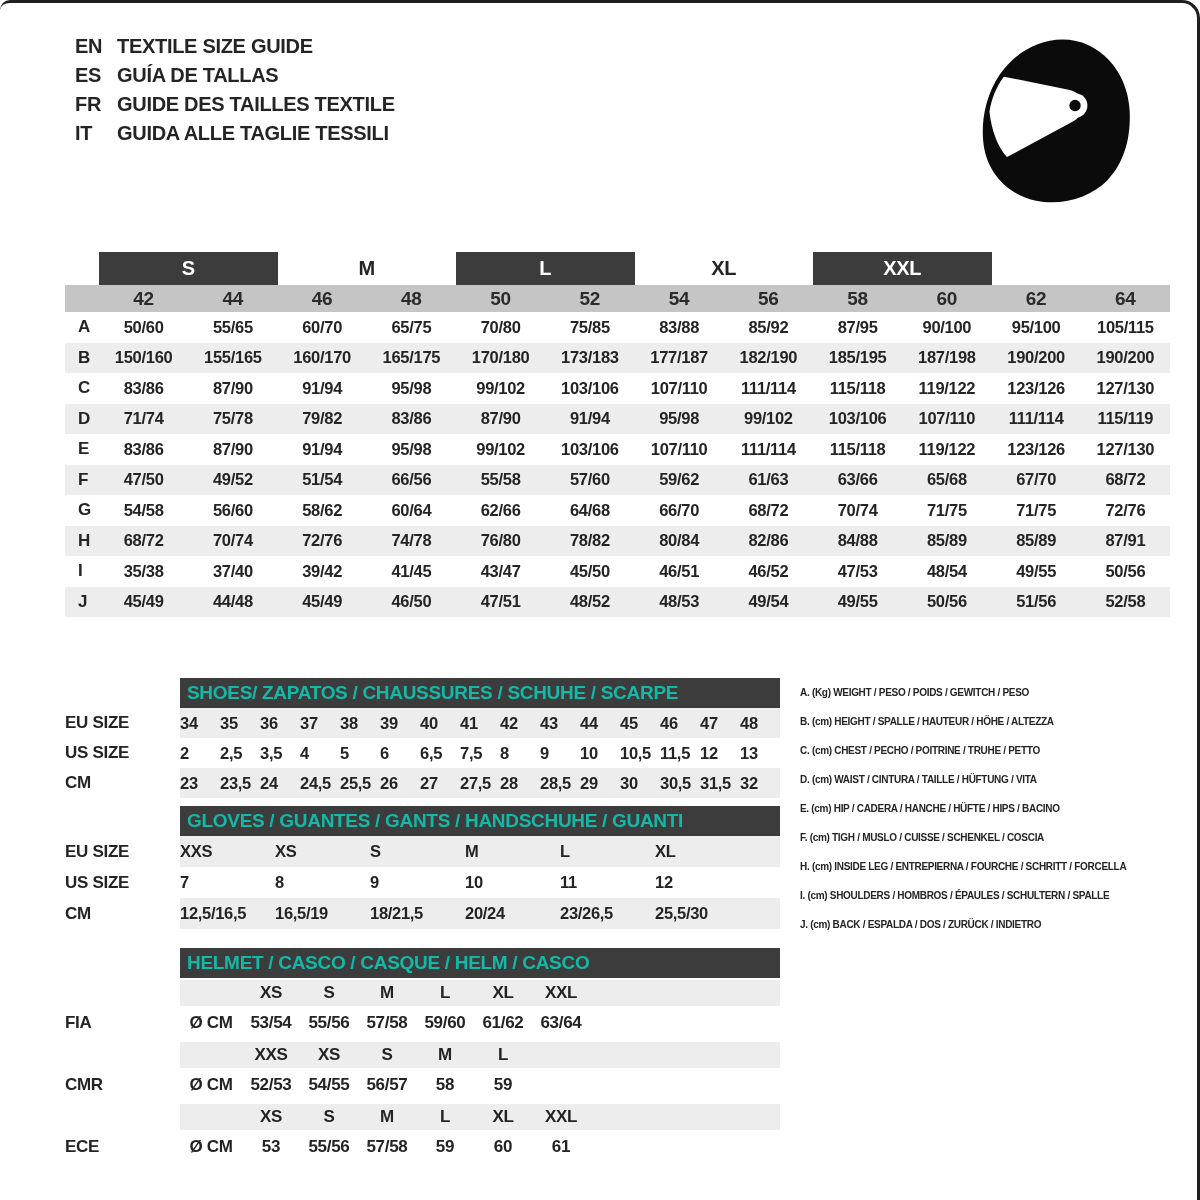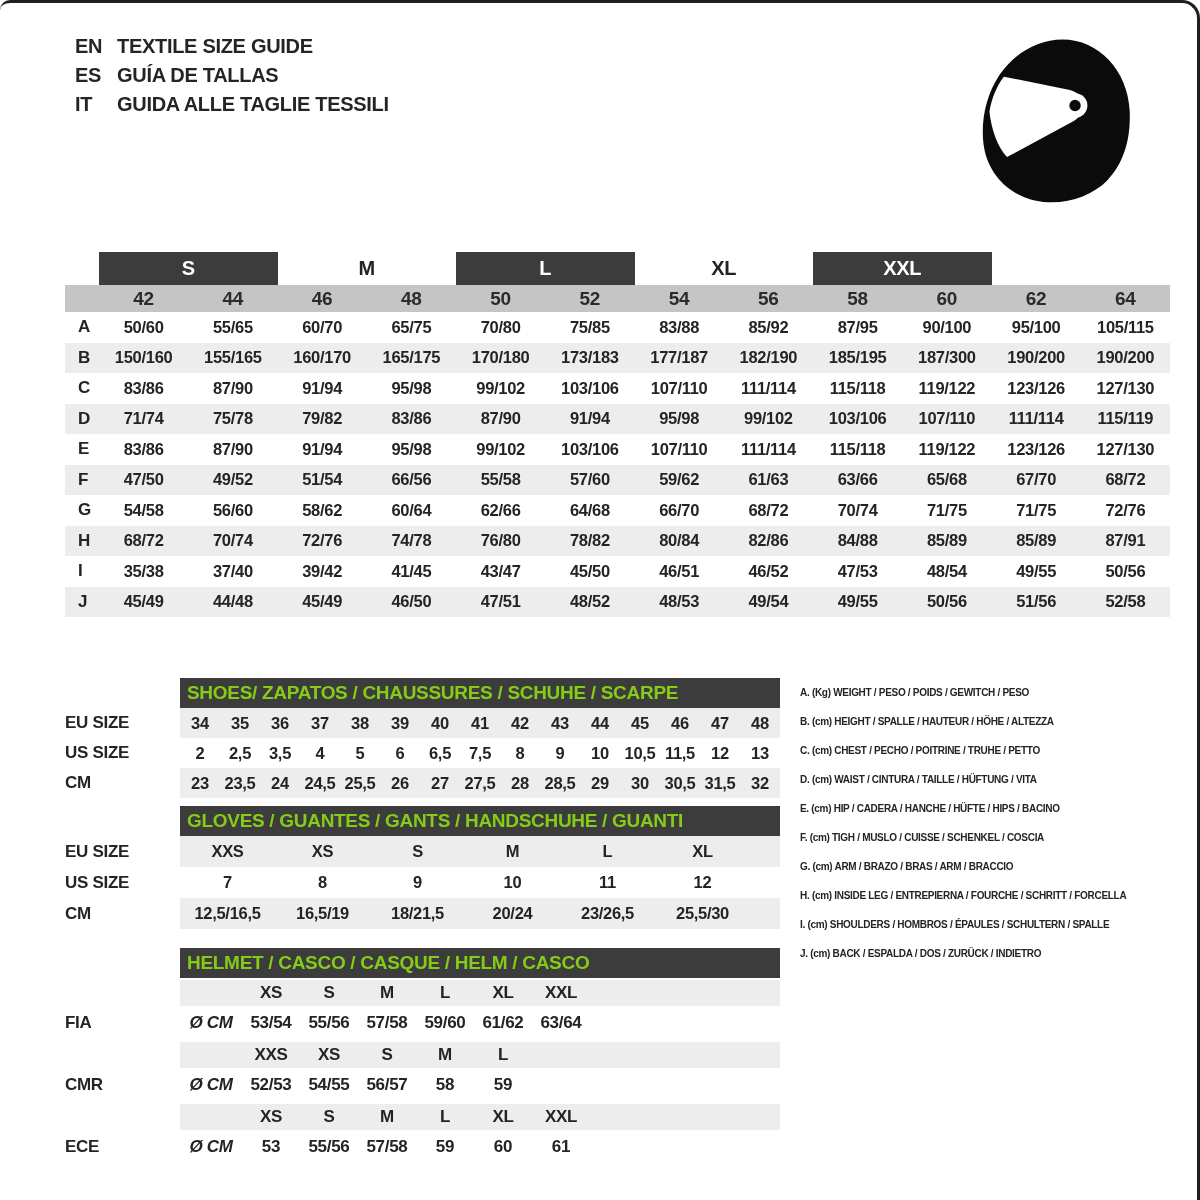--- a/index.html
+++ b/index.html
@@ -44,39 +44,39 @@
   .mrow{height:30.5px;font-size:16.5px;}
   .mrows > .mrow:nth-of-type(even){background:#ededed;}
   .mlabel{text-align:left;padding-left:13px;font-size:17px;}
   
   .subtbl{position:absolute;left:65px;width:715px;}
   .shoes{top:678px;}
   .gloves{top:806px;}
   .helmet-tbl{top:948px;}
   .subhead{display:flex;}
   .subhead-spacer{width:115px;}
-  .subhead-bar{flex:1;height:30px;line-height:30px;background:#3c3c3c;color:#84cc16;
+  .subhead-bar{flex:1;height:30px;line-height:30px;background:#3c3c3c;color:#14b8a6;
     font-size:19px;padding-left:7px;box-sizing:border-box;text-align:left;}
   .srow{display:flex;height:30px;align-items:stretch;}
   .gloves .srow{height:31px;}
   .slabel{width:115px;display:flex;align-items:center;font-size:17px;}
-  .svals{flex:1;display:grid;align-items:center;text-align:center;font-size:16.5px;}
+  .svals{flex:1;display:grid;align-items:center;text-align:left;font-size:16.5px;}
   .vals15{grid-template-columns:repeat(15,1fr);}
   .vals6{grid-template-columns:repeat(6,95px);}
   .srows > .srow:nth-of-type(odd) .svals{background:#ededed;}
   
   .hsecs{margin-top:2px;}
   .hsec{display:flex;margin-bottom:4px;}
   .hlabel{width:115px;align-self:flex-end;height:30px;display:flex;align-items:center;font-size:17px;}
   .hgrid{flex:1;}
   .hrow{display:grid;grid-template-columns:62px repeat(6,58px) 1fr;align-items:center;text-align:center;font-size:17px;}
   .hsizes{height:26px;background:#ededed;margin-bottom:2px;}
   .hsizes > div:first-of-type{grid-column-start:2;}
   .hvals{height:30px;}
-  .hunit{text-align:center;font-style:italic;}
+  .hunit{text-align:center;}
   
   .legend{position:absolute;left:800px;top:678px;width:388px;font-size:10px;line-height:29px;}
   .legend-item{}
 </style>
 </head>
 <body>
 
 <div class="page">
   <div class="frame"></div>
 
@@ -85,20 +85,24 @@
       <div class="lang-row">
         <span class="lang-code">EN</span>
         <span class="lang-title">TEXTILE SIZE GUIDE</span>
       </div>
 
       <div class="lang-row">
         <span class="lang-code">ES</span>
         <span class="lang-title">GUÍA DE TALLAS</span>
       </div>
 
+      <div class="lang-row">
+        <span class="lang-code">FR</span>
+        <span class="lang-title">GUIDE DES TAILLES TEXTILE</span>
+      </div>
 
 
       <div class="lang-row">
         <span class="lang-code">IT</span>
         <span class="lang-title">GUIDA ALLE TAGLIE TESSILI</span>
       </div>
     </div>
 
   <svg class="helmet-icon" viewBox="0 0 160 170" aria-hidden="true">
     <path fill="#0b0b0b" d="M85,6 C120,6 148,36 150,75 C151,100 146,124 128,143 C112,159 84,168 58,162 C34,157 14,138 9,112 C5,90 9,62 24,40 C38,20 60,6 85,6 Z"></path>
@@ -195,21 +199,21 @@
               <div class="mcell">170/180</div>
             
               <div class="mcell">173/183</div>
             
               <div class="mcell">177/187</div>
             
               <div class="mcell">182/190</div>
             
               <div class="mcell">185/195</div>
             
-              <div class="mcell">187/300</div>
+              <div class="mcell">187/198</div>
             
               <div class="mcell">190/200</div>
             
               <div class="mcell">190/200</div>
             </div>
         </div>
 
         <div class="mrow grid13">
           <div class="mlabel">C</div>
           <div style="display:contents">
@@ -770,21 +774,20 @@
       <div class="legend-item">B. (cm) HEIGHT / SPALLE / HAUTEUR / HÖHE / ALTEZZA</div>
 
       <div class="legend-item">C. (cm) CHEST / PECHO / POITRINE / TRUHE / PETTO</div>
 
       <div class="legend-item">D. (cm) WAIST / CINTURA / TAILLE / HÜFTUNG / VITA</div>
 
       <div class="legend-item">E. (cm) HIP / CADERA / HANCHE / HÜFTE / HIPS / BACINO</div>
 
       <div class="legend-item">F. (cm) TIGH / MUSLO / CUISSE / SCHENKEL / COSCIA</div>
 
-      <div class="legend-item">G. (cm) ARM / BRAZO / BRAS / ARM / BRACCIO</div>
 
       <div class="legend-item">H. (cm) INSIDE LEG / ENTREPIERNA / FOURCHE / SCHRITT / FORCELLA</div>
 
       <div class="legend-item">I. (cm) SHOULDERS / HOMBROS / ÉPAULES / SCHULTERN / SPALLE</div>
 
       <div class="legend-item">J. (cm) BACK / ESPALDA / DOS / ZURÜCK / INDIETRO</div>
     </aside>
 </div>
 
 </body></html>

